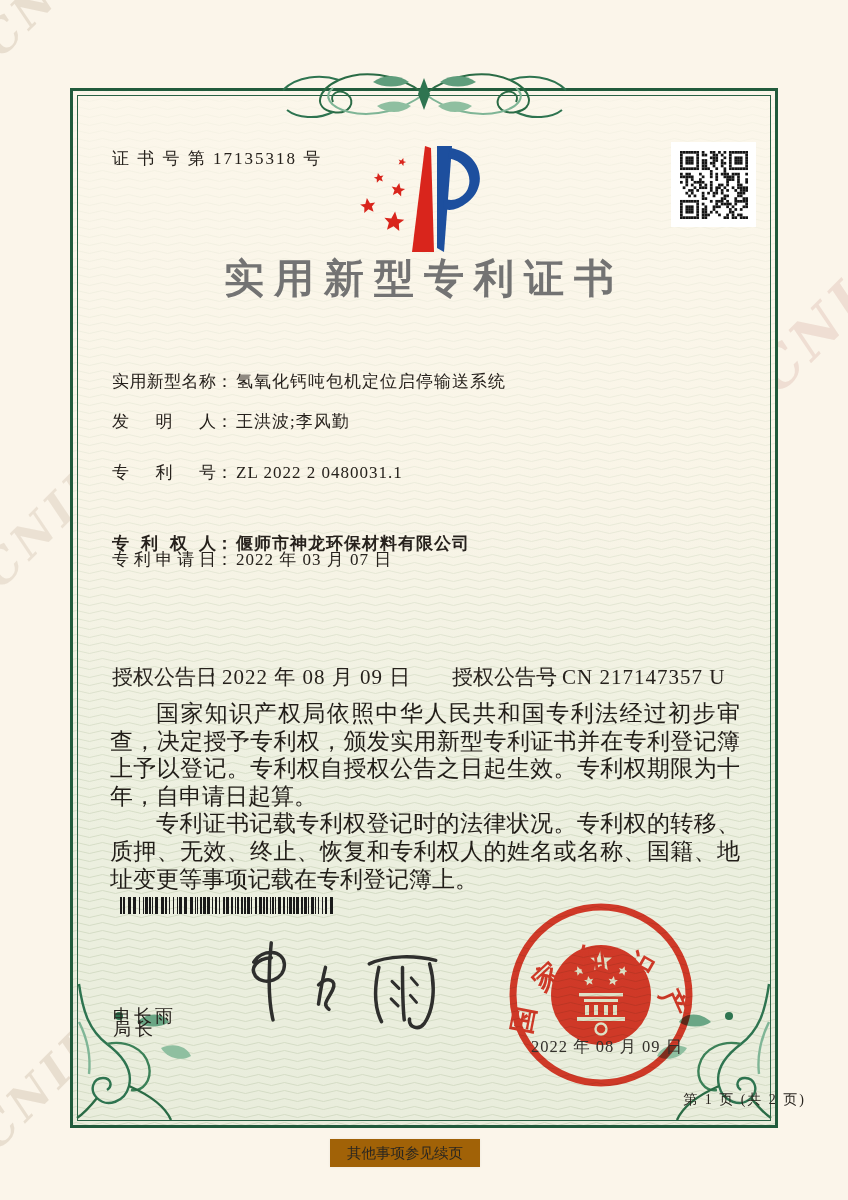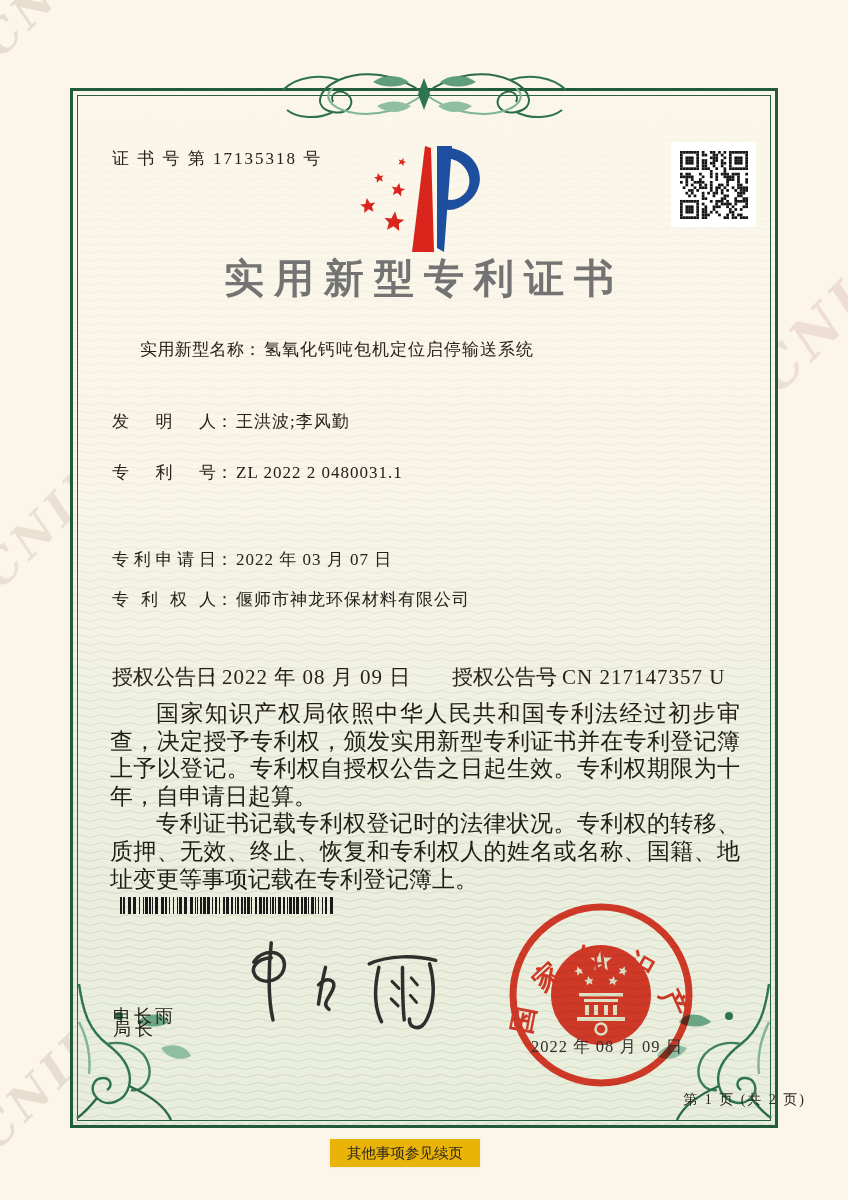--- a/index.html
+++ b/index.html
@@ -33,21 +33,21 @@
   .body-text p{margin:0;text-indent:2em;}
   .barcode{position:absolute;left:120px;top:897px;}
   .signer-title{position:absolute;left:113px;top:969px;font-size:18px;letter-spacing:4px;margin-top:48px;}
   .signer-name{position:absolute;left:113px;top:1004px;font-size:18px;letter-spacing:3px;}
   .signature{position:absolute;left:238px;top:934px;}
   .seal{position:absolute;left:505px;top:899px;mix-blend-mode:multiply;}
   .seal-date{position:absolute;left:531px;top:1036px;font-size:16.5px;color:#33302b;
              letter-spacing:1px;z-index:5;white-space:nowrap;}
   .page-footer{position:absolute;left:70px;top:1091px;width:708px;text-align:right;
                font-size:14px;letter-spacing:2px;color:#2a2620;padding-left:28px;}
-  .note-box{position:absolute;left:330px;top:1139px;width:150px;height:28px;background:#eab308;
+  .note-box{position:absolute;left:330px;top:1139px;width:150px;height:28px;background:#a16207;
             box-shadow:0 0 3px rgba(0,0,0,.06);text-align:center;line-height:28px;font-size:14.5px;color:#2a2620;}
   .qr-box{position:absolute;left:671px;top:142px;width:85px;height:85px;background:#ffffff;}
   .qr-box svg{position:absolute;left:9px;top:9px;}
   .logo{position:absolute;left:346px;top:140px;}
 </style>
 </head>
 <body>
 
 <div class="page">
 
@@ -431,33 +431,33 @@
           <rect x="16.20" y="56.70" width="2.7" height="2.7"></rect>
           <rect x="16.20" y="59.40" width="2.7" height="2.7"></rect>
           <rect x="16.20" y="62.10" width="2.7" height="2.7"></rect>
           <rect x="16.20" y="64.80" width="2.7" height="2.7"></rect>
         </g>
       </svg>
   </div>
 
   <div class="title">实用新型专利证书</div>
 
-  <div class="fieldrow" style="top:338px;margin-left:28px;">
+  <div class="fieldrow" style="top:370px;">
     <span class="flabel">实用新型名称</span><span class="fcolon">：</span><span class="fvalue">氢氧化钙吨包机定位启停输送系统</span>
   </div>
   <div class="fieldrow" style="top:410px;">
     <span class="flabel">发明人</span><span class="fcolon">：</span><span class="fvalue">王洪波;李风勤</span>
   </div>
   <div class="fieldrow" style="top:461px;">
     <span class="flabel">专利号</span><span class="fcolon">：</span><span class="fvalue">ZL 2022 2 0480031.1</span>
   </div>
   <div class="fieldrow" style="top:512px;margin-top:36px;">
     <span class="flabel">专利申请日</span><span class="fcolon">：</span><span class="fvalue">2022 年 03 月 07 日</span>
   </div>
-  <div class="fieldrow" style="top:588px;">
+  <div class="fieldrow" style="top:532px;font-weight:bold;">
     <span class="flabel">专利权人</span><span class="fcolon">：</span><span class="fvalue">偃师市神龙环保材料有限公司</span>
   </div>
 
   <div class="grantrow">
     <span>
       <span class="flabel" style="width:90px;">授权公告日</span><span class="fcolon">：</span><span class="fvalue">2022 年 08 月 09 日</span>
     </span>
     <span class="grant2">
       <span class="flabel" style="width:90px;">授权公告号</span><span class="fcolon">：</span><span class="fvalue">CN 217147357 U</span>
     </span>

